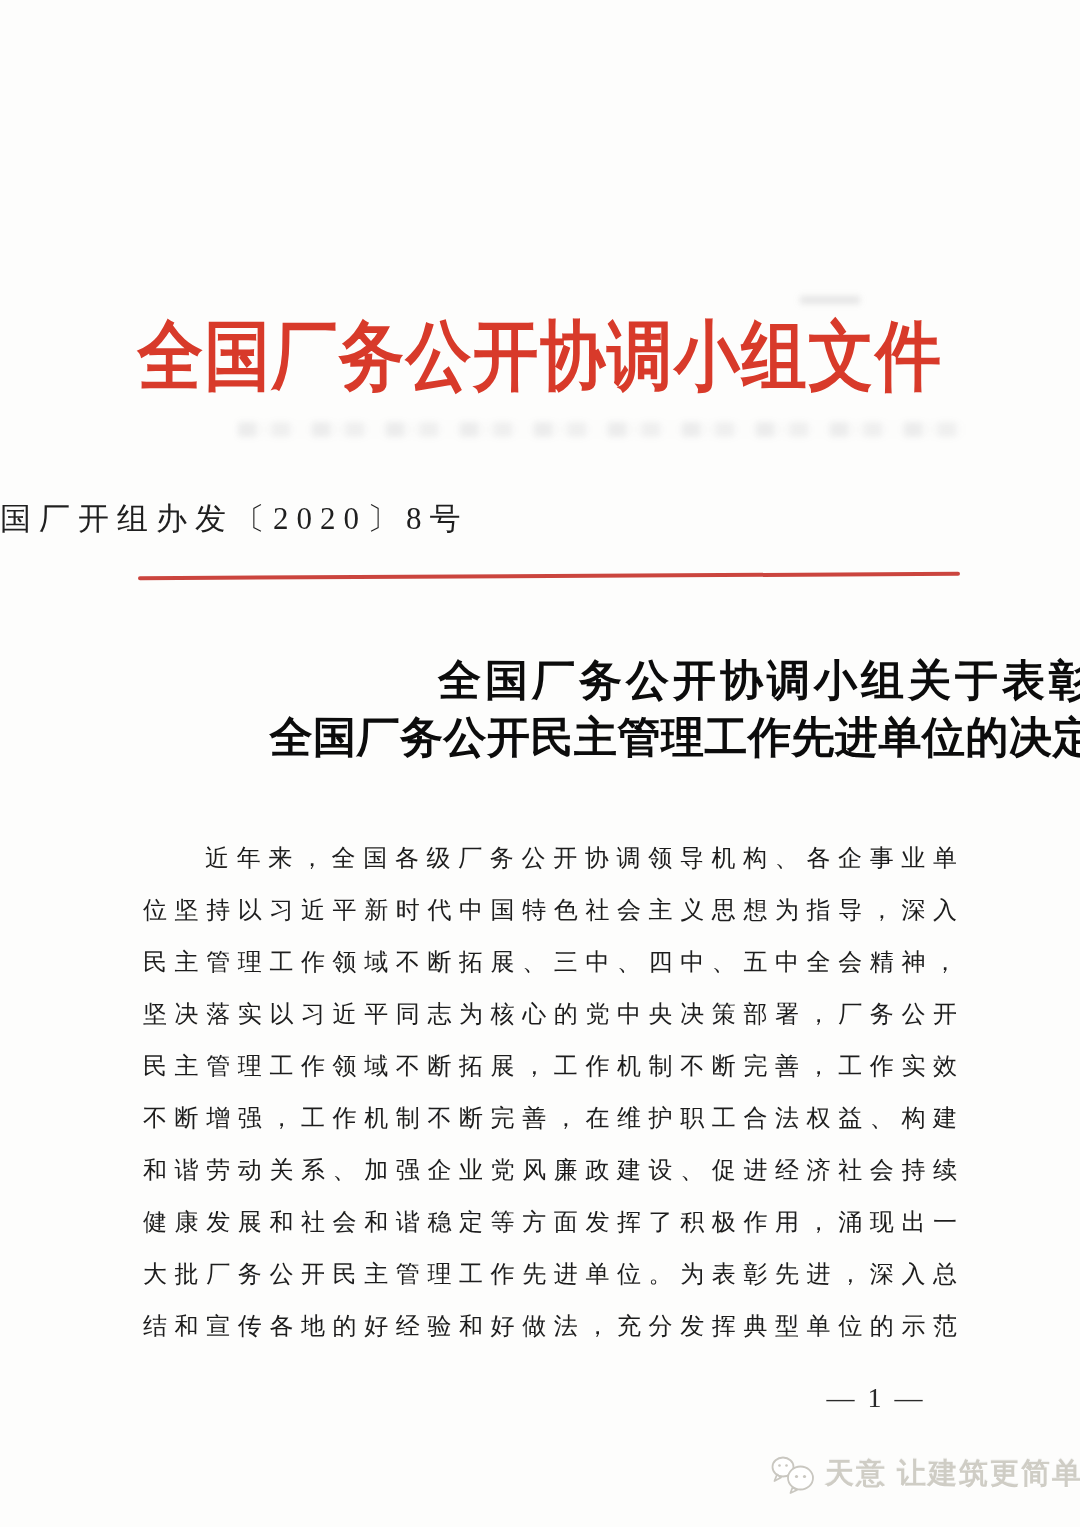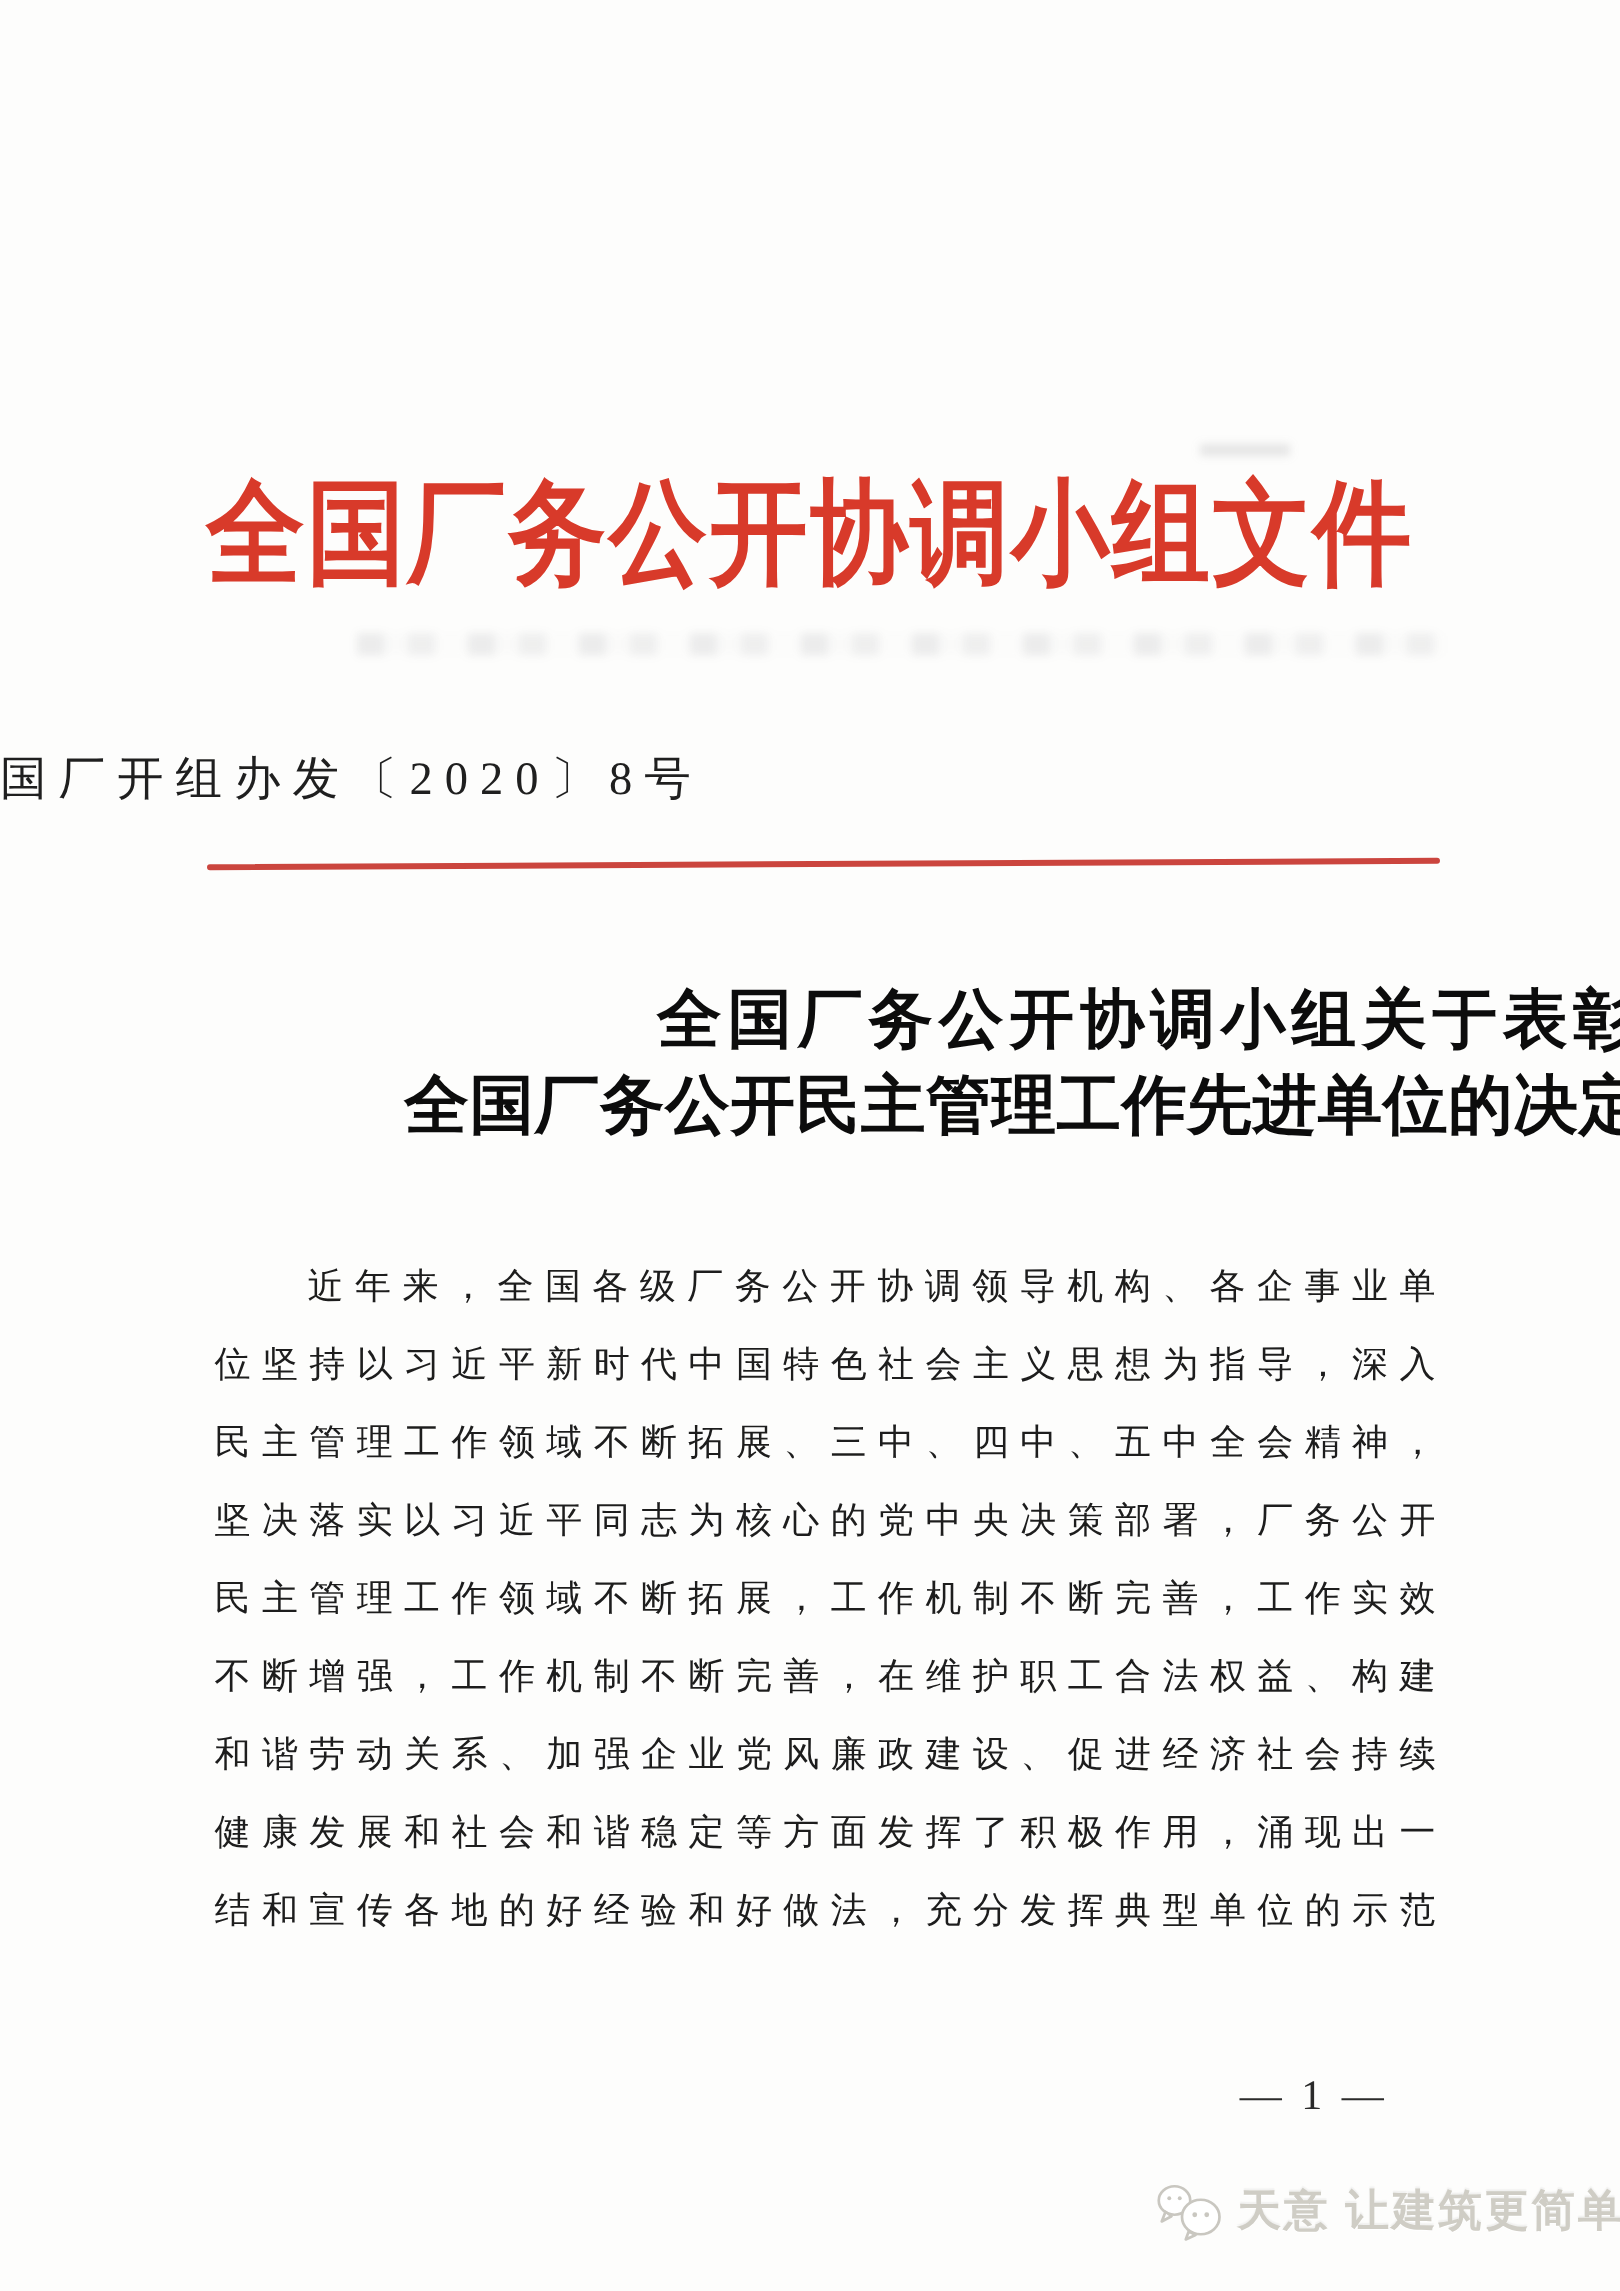--- a/index.html
+++ b/index.html
@@ -165,20 +165,21 @@
 
   <div class="body-block">
     <div class="body-line indent">近年来，全国各级厂务公开协调领导机构、各企事业单</div>
     <div class="body-line">位坚持以习近平新时代中国特色社会主义思想为指导，深入</div>
     <div class="body-line">民主管理工作领域不断拓展、三中、四中、五中全会精神，</div>
     <div class="body-line">坚决落实以习近平同志为核心的党中央决策部署，厂务公开</div>
     <div class="body-line">民主管理工作领域不断拓展，工作机制不断完善，工作实效</div>
     <div class="body-line">不断增强，工作机制不断完善，在维护职工合法权益、构建</div>
     <div class="body-line">和谐劳动关系、加强企业党风廉政建设、促进经济社会持续</div>
     <div class="body-line">健康发展和社会和谐稳定等方面发挥了积极作用，涌现出一</div>
+    <div class="body-line">大批厂务公开民主管理工作先进单位。为表彰先进，深入总</div>
     <div class="body-line">结和宣传各地的好经验和好做法，充分发挥典型单位的示范</div>
   </div>
 
   <div class="page-number">— 1 —</div>
 
   <div class="watermark">
     <span>
       <svg width="46" height="40" viewBox="0 0 46 40" aria-hidden="true">
         <g fill="#ffffff" stroke="#c9c7c0" stroke-width="1.8">
           <ellipse cx="13" cy="13" rx="10.5" ry="9.5"></ellipse>

